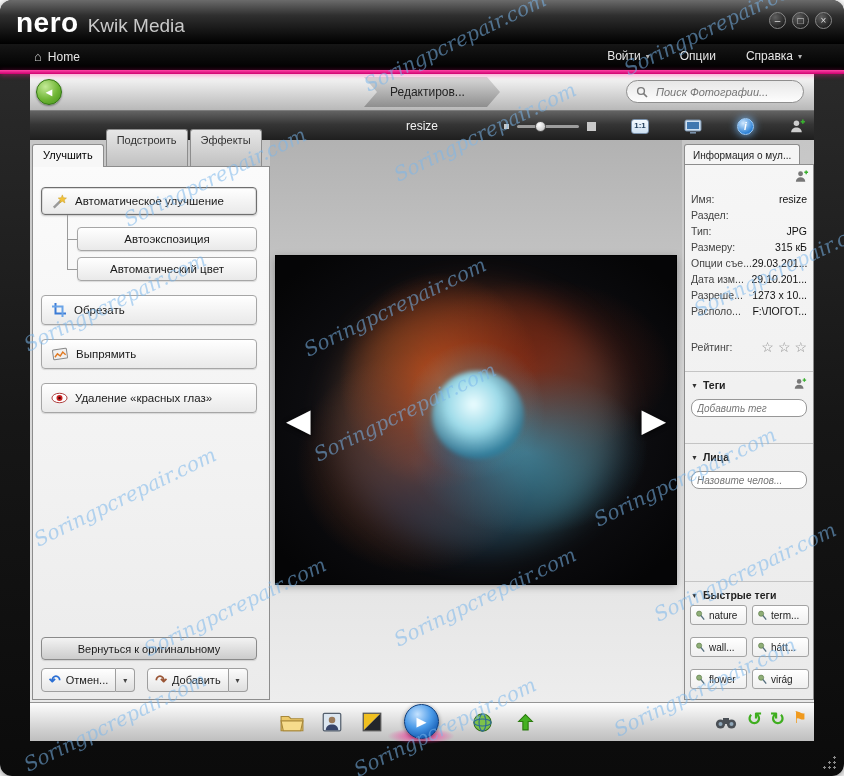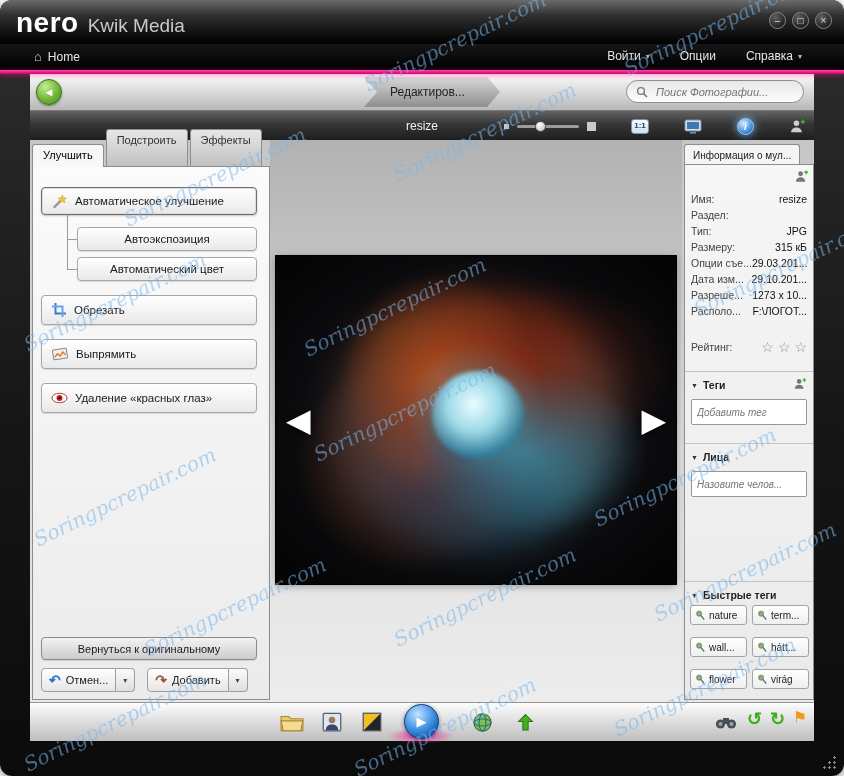--- a/index.html
+++ b/index.html
@@ -100,21 +100,21 @@
   .rp-row{display:flex;justify-content:space-between;height:16px;line-height:16px;}
   .rp-label{color:#444;white-space:nowrap;}
   .rp-value{color:#101010;white-space:nowrap;}
   .rp-rating{position:absolute;left:6px;right:6px;top:175px;display:flex;justify-content:space-between;align-items:center;}
   .stars{display:flex;gap:4px;}
   .star{color:#8f8f8f;font-size:14px;cursor:pointer;line-height:1;}
   .rp-section{position:absolute;left:0;right:0;height:22px;border-top:1px solid #c4c4c4;padding:5px 6px 0;display:flex;align-items:center;gap:5px;font-weight:bold;color:#222;font-size:10.5px;box-sizing:border-box;cursor:pointer;}
   .sec-caret{font-size:7px;color:#333;}
   #sec-tags{top:206px;} #sec-faces{top:278px;} #sec-quick{top:416px;}
   .sec-person{margin-left:auto;cursor:pointer;}
-  .rp-input{position:absolute;left:6px;right:6px;height:26px;background:#fff;border:1px solid #979797;border-radius:2px;box-sizing:border-box;}
+  .rp-input{position:absolute;left:6px;right:6px;height:18px;background:#fff;border:1px solid #979797;border-radius:8px;box-sizing:border-box;}
   .rp-input input{width:100%;height:100%;border:none;outline:none;background:transparent;font-style:italic;font-size:10px;color:#888;padding:0 5px;box-sizing:border-box;font-family:inherit;}
   #input-tag{top:234px;} #input-face{top:306px;}
   .quick-grid{position:absolute;left:5px;right:4px;top:440px;display:grid;grid-template-columns:1fr 1fr;gap:12px 5px;}
   .quick-tag{height:20px;display:flex;align-items:center;gap:3px;background:linear-gradient(#ffffff,#efefef);border:1px solid #a3a3a3;border-radius:3px;padding:0 4px;font-size:10px;color:#222;cursor:pointer;box-sizing:border-box;white-space:nowrap;overflow:hidden;}
 
   
   .bottombar{position:absolute;top:702px;left:30px;right:30px;height:38px;background:linear-gradient(180deg,#fdfdfd,#d0d0d0 70%,#bfbfbf);border-top:1px solid #949494;}
   .bb-icon{position:absolute;top:7px;width:24px;height:24px;cursor:pointer;display:flex;align-items:center;justify-content:center;}
   #bb-folder{left:250px;} #bb-portrait{left:290px;} #bb-slideshow{left:330px;}
   .play-glow{position:absolute;left:358px;top:25px;width:66px;height:16px;background:radial-gradient(ellipse at center,rgba(255,25,145,.85),rgba(255,25,145,0) 72%);z-index:1;}

